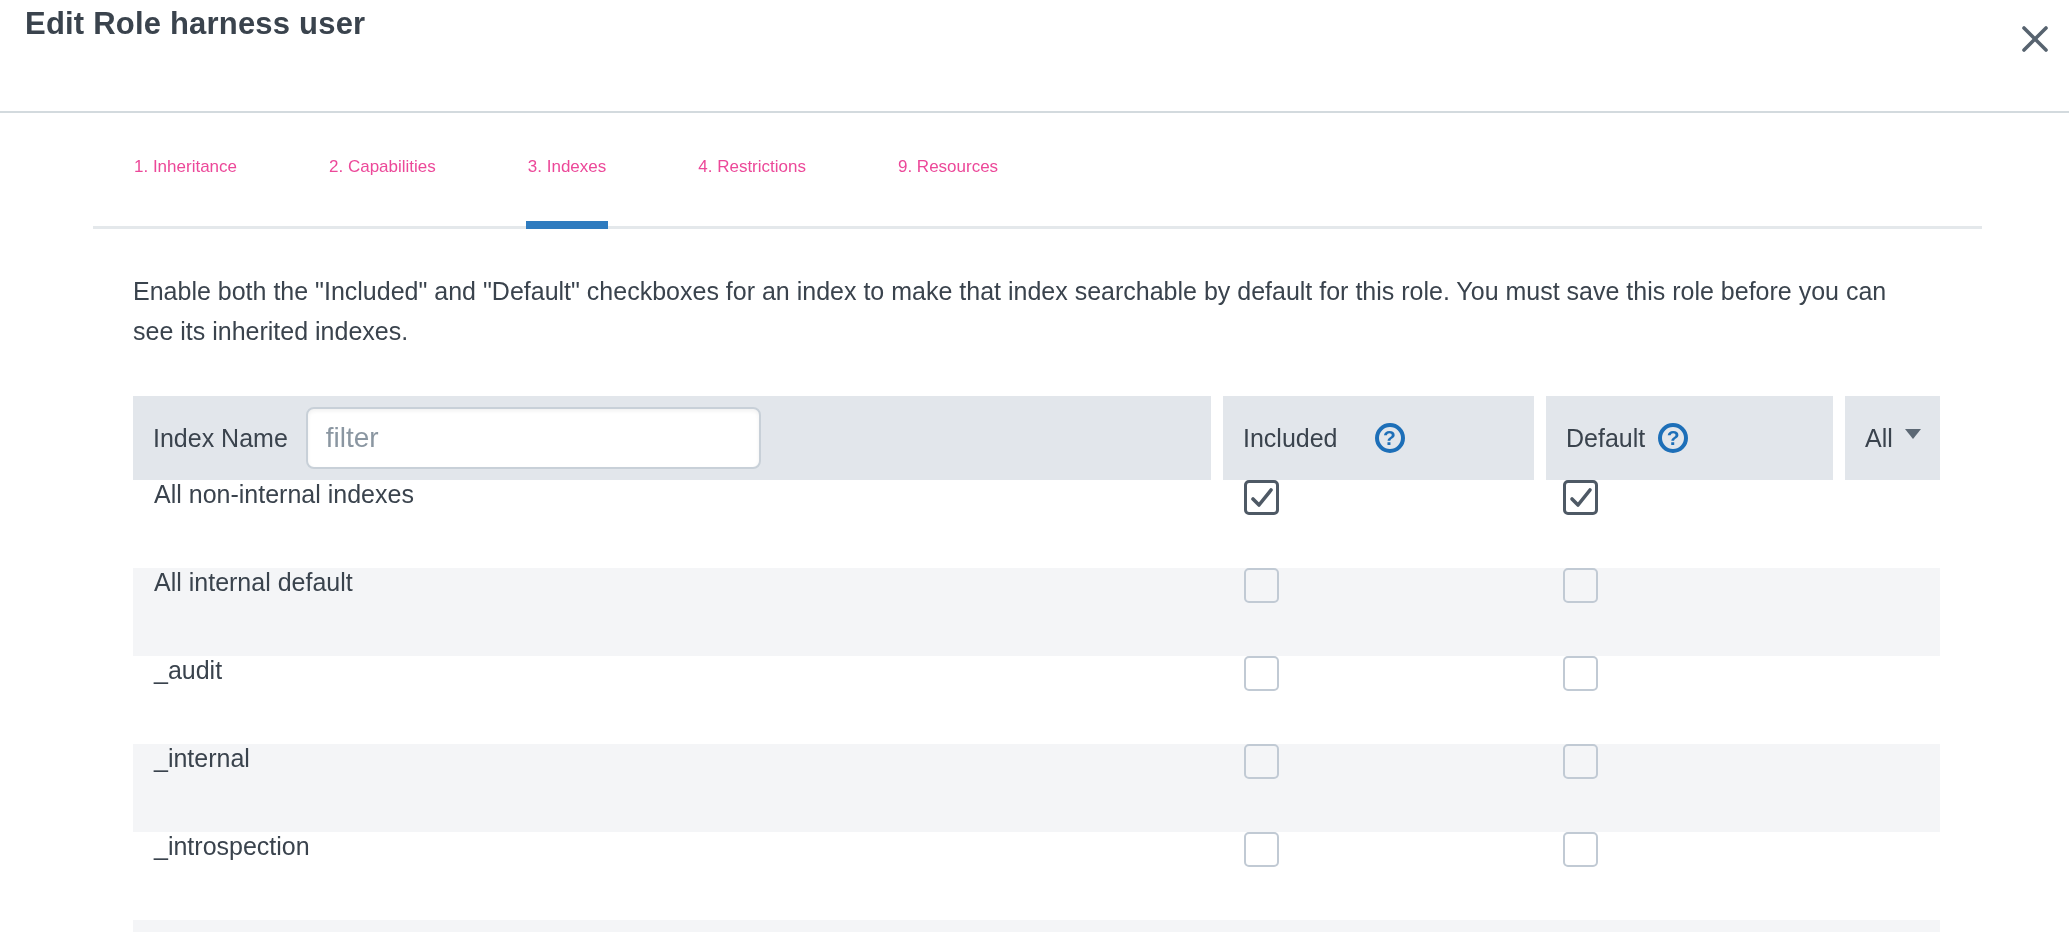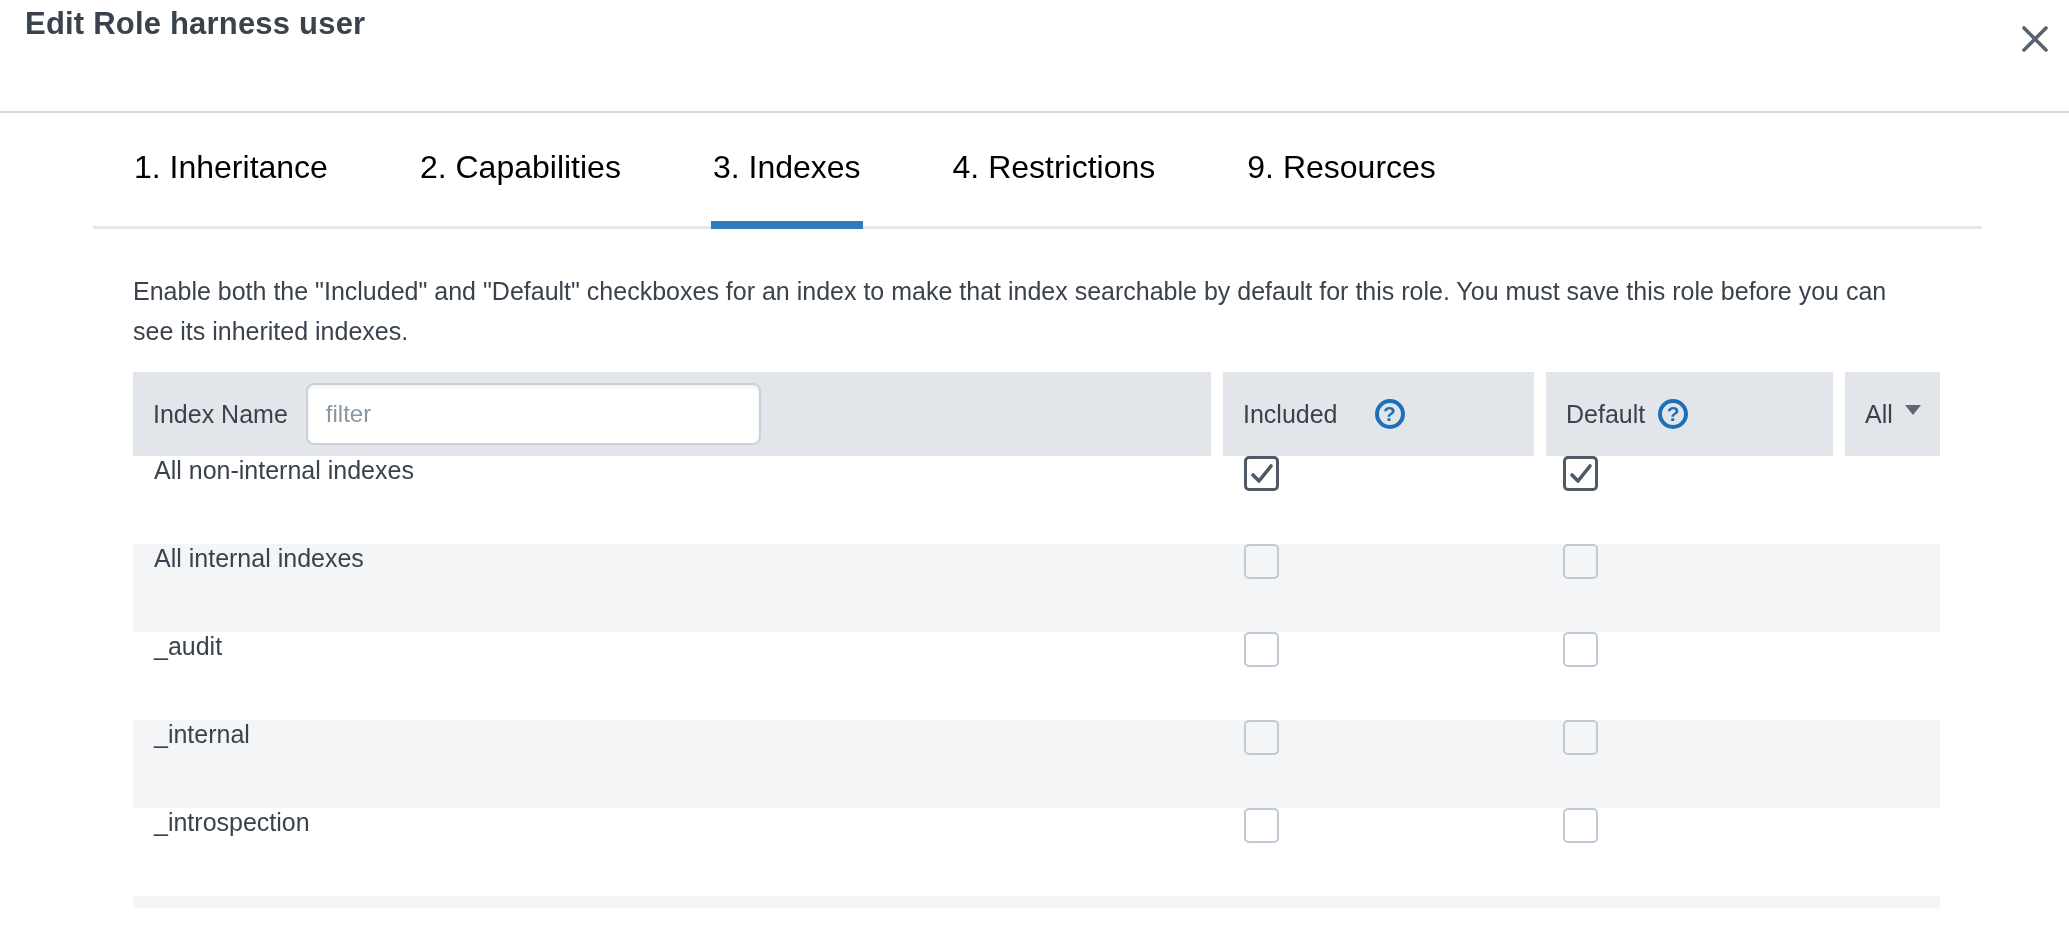--- a/index.html
+++ b/index.html
@@ -35,24 +35,24 @@
 
   
   .tabs {
     margin: 33px 87px 0 93px;
     padding-left: 39px;
     border-bottom: 3px solid #e4e8eb;
     display: flex;
     gap: 88px;
   }
   .tab {
-    font-size: 32px;
+    font-size: 17px;
     line-height: 34px;
     padding: 4px 2px 42px 2px;
-    color: #000000;
+    color: #ec4899;
     position: relative;
     cursor: pointer;
     white-space: nowrap;
   }
   .tab.active::after {
     content: "";
     position: absolute;
     left: 0; right: 0;
     bottom: -3px;
     height: 8px;
@@ -63,21 +63,21 @@
   .description {
     margin: 42px 130px 0 133px;
     max-width: 1790px;
     font-size: 25px;
     line-height: 40px;
     color: #3a434d;
   }
 
   
   .index-table {
-    margin: 21px 0 0 133px;
+    margin: 45px 0 0 133px;
     width: 1807px;
   }
   .table-header {
     display: flex;
     height: 84px;
   }
   .th {
     background: #e2e6eb;
     height: 84px;
     display: flex;
@@ -93,21 +93,21 @@
   .th-all        { width: 95px;   flex: none; cursor: pointer; }
 
   .filter-input {
     margin-left: 18px;
     width: 455px;
     height: 62px;
     border: 2px solid #c8d0d8;
     border-radius: 8px;
     background: #ffffff;
     box-shadow: inset 0 2px 4px rgba(0,0,0,0.06);
-    font-size: 24px;
+    font-size: 28px;
     font-family: "Liberation Sans", "DejaVu Sans", sans-serif;
     color: #3a434d;
     padding: 0 18px;
     outline: none;
   }
   .filter-input::placeholder { color: #8a96a1; }
 
   .help-icon {
     margin-left: 13px;
     width: 30px; height: 30px;
@@ -235,21 +235,21 @@
     </div>
     <div class="row-default">
       <span class="checkbox checked">
         <svg width="26" height="26" viewBox="0 0 26 26">
           <polyline points="4,14 10,20 22,5" fill="none" stroke="#4e5965" stroke-width="3.6" stroke-linecap="round" stroke-linejoin="round"></polyline>
         </svg>
       </span>
     </div>
   </div>
       <div class="table-row striped">
-    <div class="row-name">All internal indexes</div>
+    <div class="row-name">All internal default</div>
     <div class="row-included">
       <span class="checkbox">
         
       </span>
     </div>
     <div class="row-default">
       <span class="checkbox">
         
       </span>
     </div>

